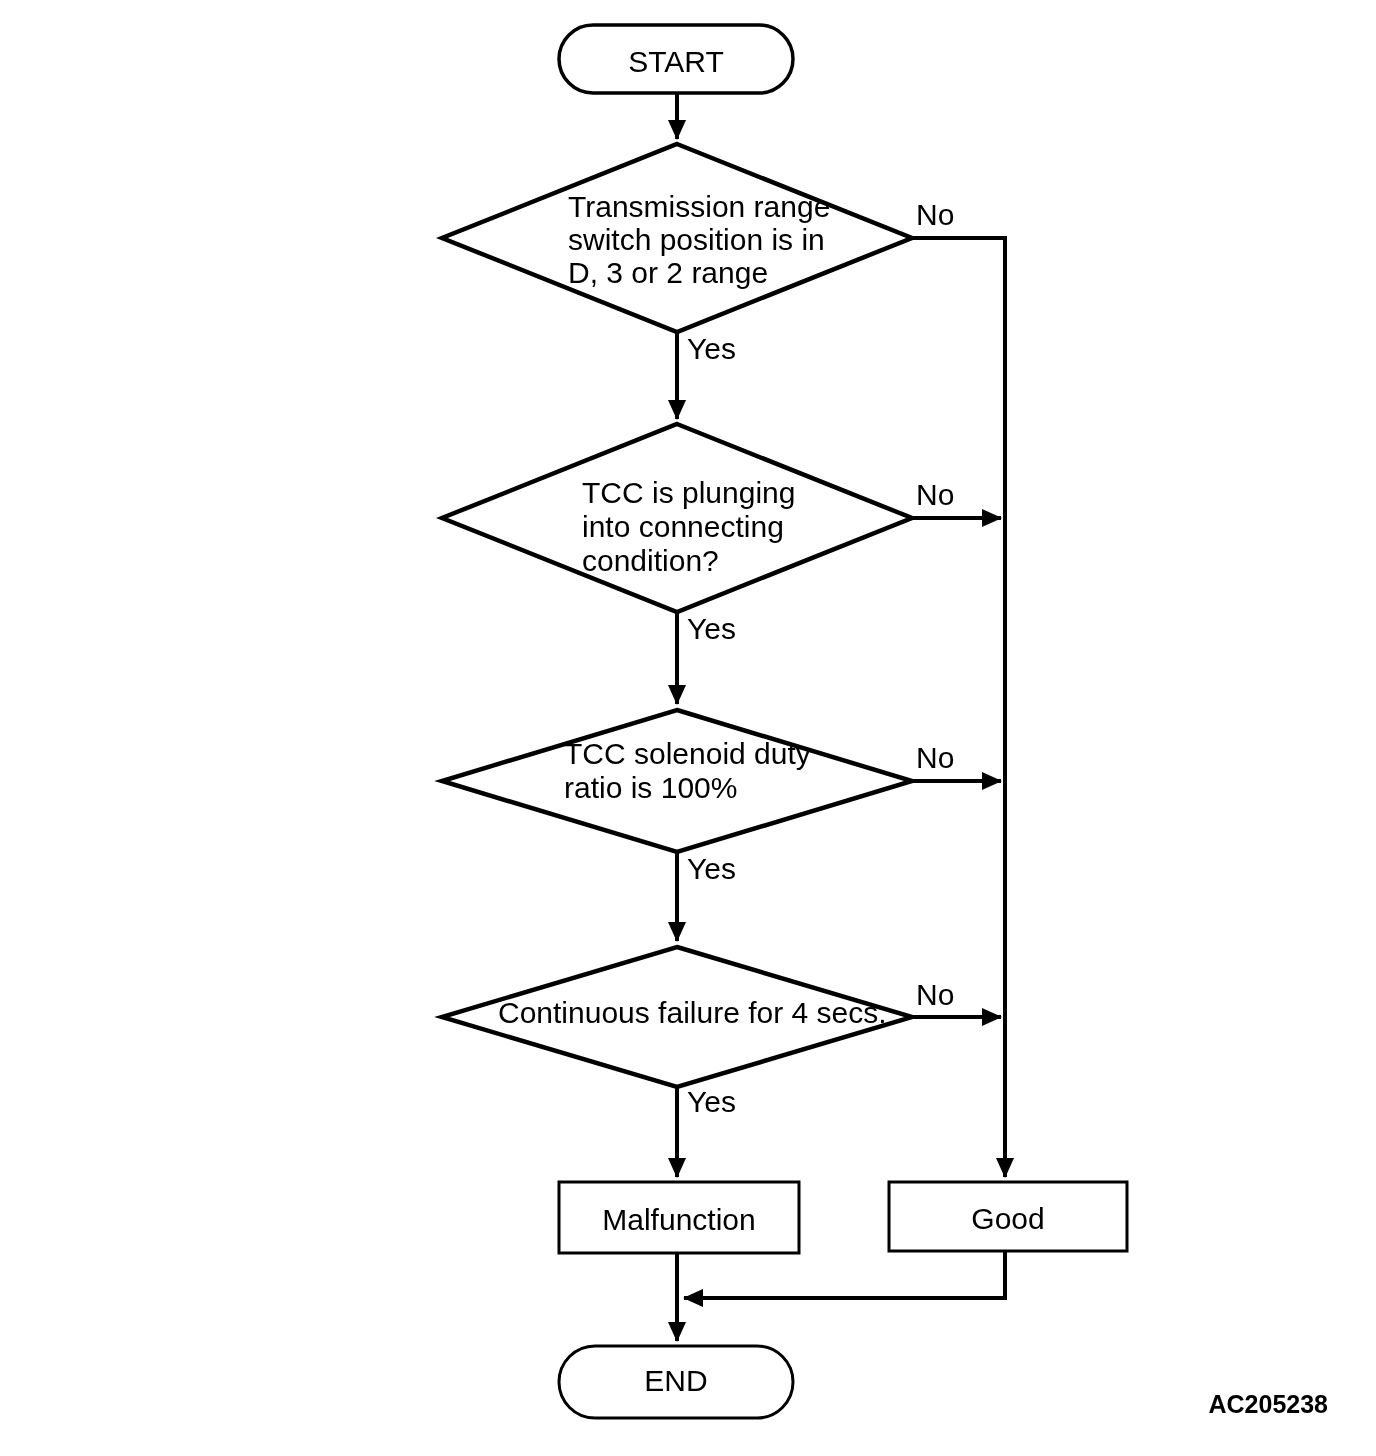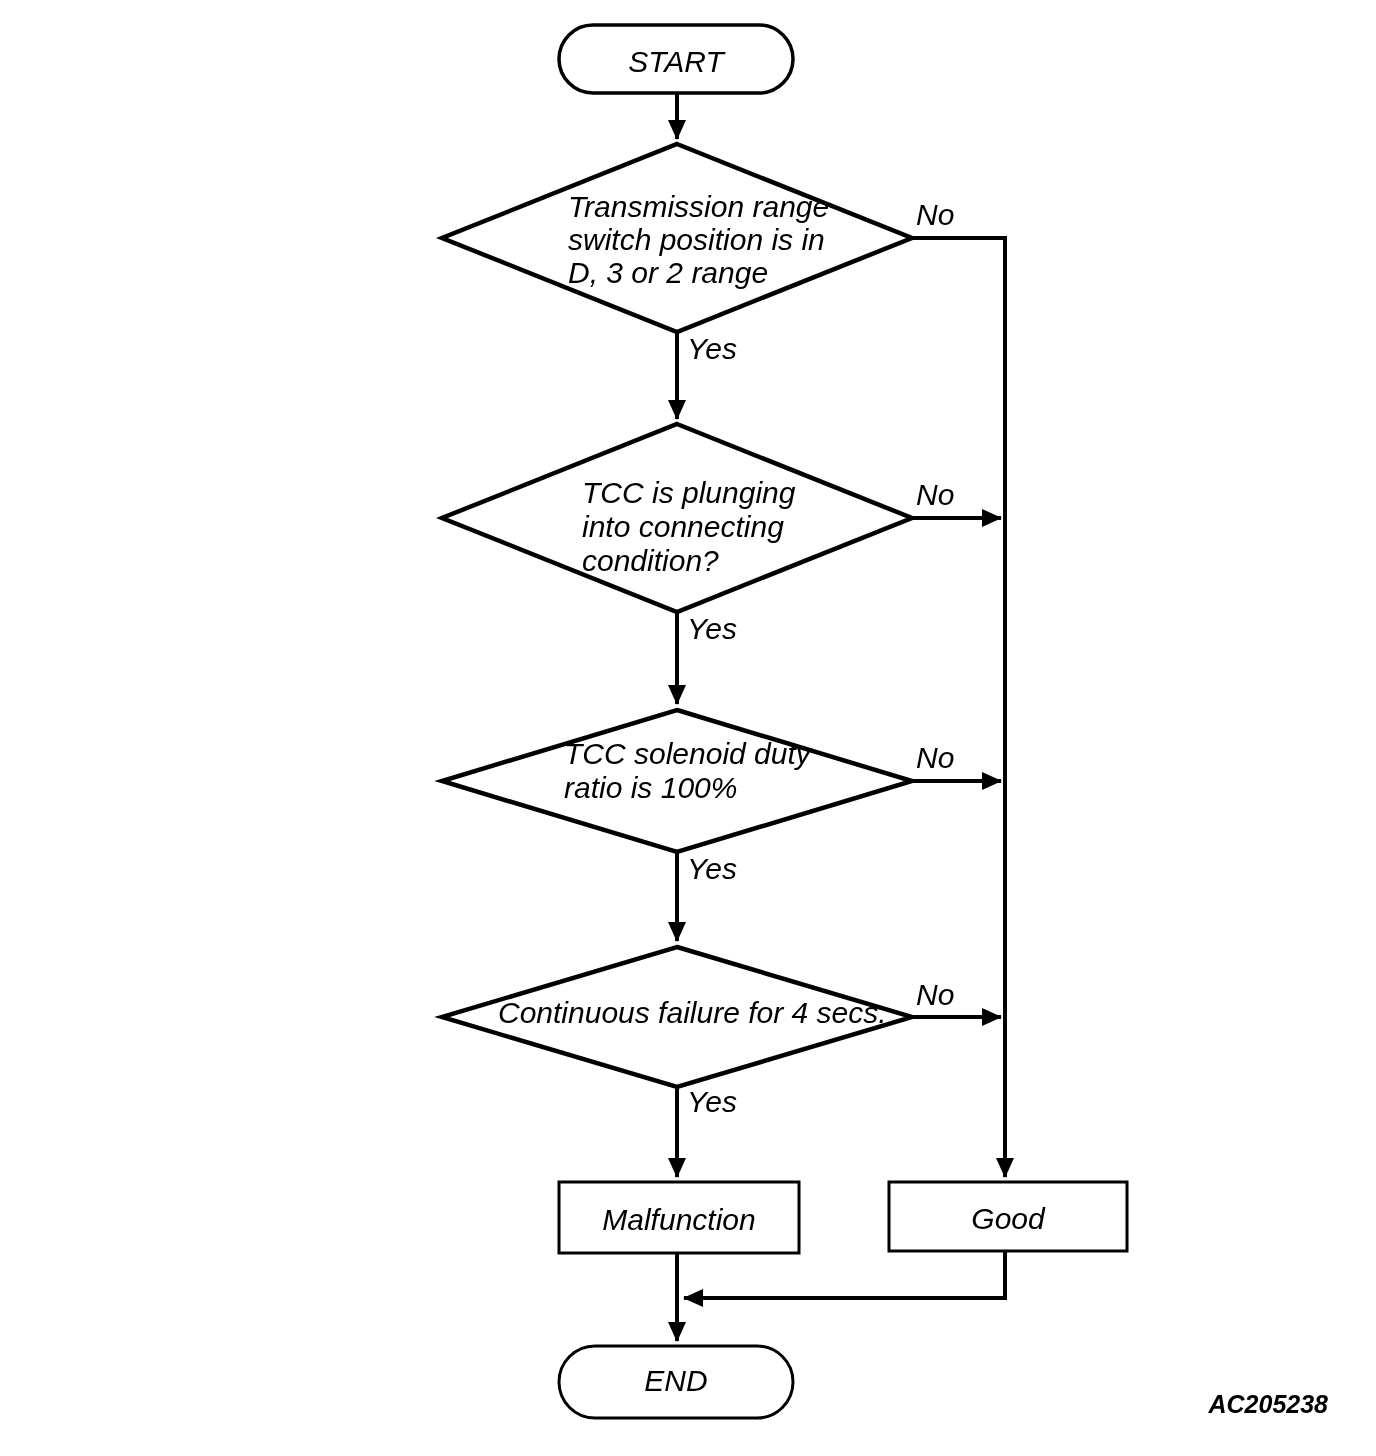--- a/index.html
+++ b/index.html
@@ -6,21 +6,20 @@
     margin: 0;
     padding: 0;
     background: #ffffff;
   }
   .page {
     position: relative;
     width: 1376px;
     height: 1456px;
     background: #ffffff;
     font-family: "Liberation Sans", sans-serif;
-    font-style: italic;
   }
   svg text {
     font-family: "Liberation Sans", sans-serif;
     font-size: 30px;
     fill: #000000;
   }
   svg text.figure-label {
     font-size: 25px;
     font-weight: bold;
   }

